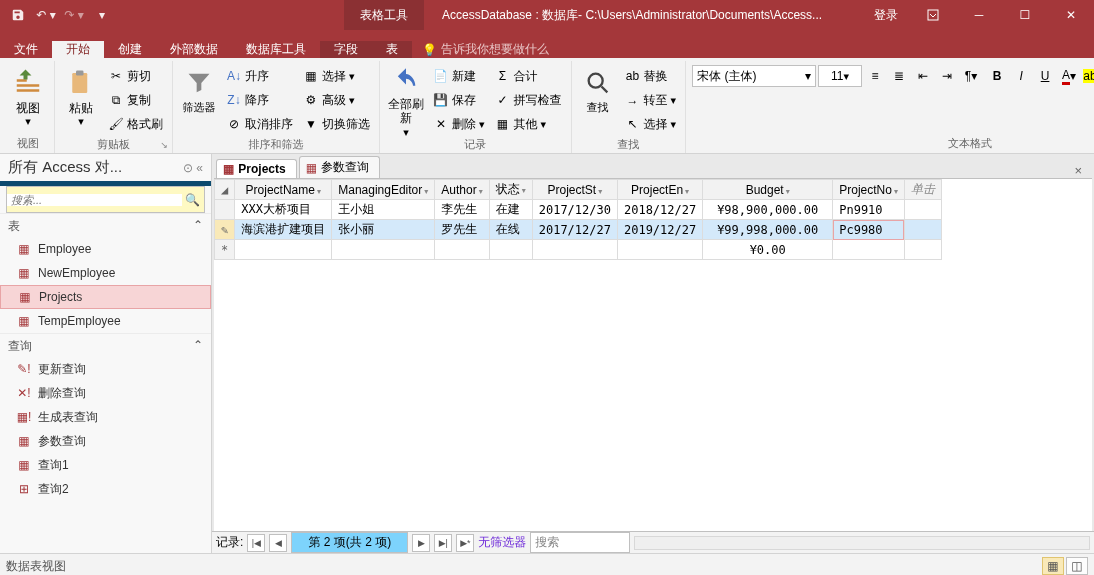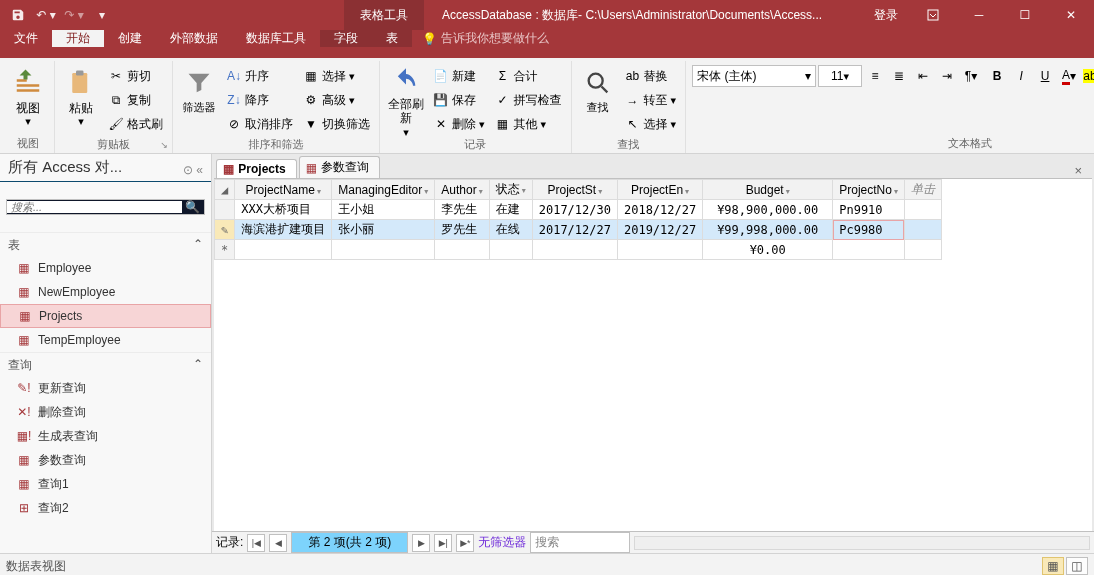--- a/index.html
+++ b/index.html
@@ -6,21 +6,21 @@
 body { width: 1094px; height: 575px; background: #fff; overflow: hidden; display: flex; flex-direction: column; }
 .titlebar { height: 30px; background: #A4373A; display: flex; align-items: center; color: #fff; }
 .qat { display: flex; align-items: center; padding: 0 6px; gap: 4px; }
 .qat-btn { width: 24px; height: 24px; display: flex; align-items: center; justify-content: center; color: #fff; opacity: 0.9; }
 .qat-btn.dim { opacity: 0.5; }
 .title-ctx { padding: 0 16px; height: 100%; display: flex; align-items: center; background: #8B3033; margin: 0 4px; }
 .title-text { flex: 1; text-align: left; padding-left: 14px; overflow: hidden; white-space: nowrap; text-overflow: ellipsis; }
 .title-user { padding: 0 12px; }
 .win-btns { display: flex; }
 .win-btn { width: 46px; height: 30px; display: flex; align-items: center; justify-content: center; color: #fff; }
-.ribbon-tabs { height: 28px; background: #A4373A; display: flex; align-items: flex-start; }
+.ribbon-tabs { height: 28px; background: #A4373A; display: flex; align-items: flex-end; }
 .tab { padding: 0 14px; display: flex; align-items: center; color: #fff; cursor: pointer; }
 .tab.active { background: #f3f3f3; color: #7f1d1d; }
 .tell-me { display: flex; align-items: center; margin-left: 10px; color: #E8C4C5; gap: 4px; }
 .ribbon { height: 96px; background: #f3f3f3; border-bottom: 1px solid #d3d3d3; display: flex; padding: 3px 2px 0; }
 .rgroup { border-right: 1px solid #e0e0e0; padding: 0 6px; display: flex; flex-direction: column; position: relative; }
 .rgroup-body { flex: 1; display: flex; align-items: flex-start; gap: 4px; padding-top: 4px; }
 .rgroup-label { font-size: 11px; text-align: center; color: #666; padding: 2px 0; }
 .rlauncher { position: absolute; right: 2px; bottom: 2px; width: 12px; height: 12px; color: #888; font-size: 9px; display:flex; align-items:center; justify-content:center; }
 .bigbtn { width: 40px; height: 66px; display: flex; flex-direction: column; align-items: center; justify-content: flex-start; gap: 2px; padding-top: 2px; }
 .bigbtn .ico { width: 32px; height: 32px; display: flex; align-items: center; justify-content: center; }
@@ -28,23 +28,23 @@
 .coll { display: flex; flex-direction: column; gap: 2px; }
 .smbtn { display: flex; align-items: center; gap: 3px; height: 22px; padding: 0 3px; font-size: 11px; white-space: nowrap; }
 .smbtn .ico { width: 16px; height: 16px; display: flex; align-items: center; justify-content: center; }
 .font-row { display: flex; gap: 2px; }
 .font-name { width: 124px; height: 22px; border: 1px solid #c0c0c0; background: #fff; padding: 0 4px; display: flex; align-items: center; font-size: 11px; }
 .font-size { width: 44px; height: 22px; border: 1px solid #c0c0c0; background: #fff; padding: 0 4px; display: flex; align-items: center; justify-content: center; font-size: 11px; }
 .iconbtn { width: 22px; height: 22px; display: flex; align-items: center; justify-content: center; border: 1px solid transparent; }
 .collapse-arrow { position: absolute; right: 4px; bottom: 2px; color: #888; font-size: 10px; }
 .body-area { flex: 1; display: flex; overflow: hidden; }
 .navpane { width: 212px; background: #f8f8f8; border-right: 1px solid #d3d3d3; display: flex; flex-direction: column; overflow: hidden; }
-.nav-header { padding: 4px 8px; display: flex; align-items: flex-end; justify-content: space-between; border-bottom: 1px solid #0c4a6e; }
+.nav-header { padding: 4px 8px; display: flex; align-items: center; justify-content: space-between; border-bottom: 5px solid #0c4a6e; }
 .nav-title { font-size: 15px; color: #333; white-space: nowrap; }
-.nav-search { margin: 17px 6px; border: 1px solid #c0c0c0; height: 16px; display: flex; align-items: center; background: #0f172a; }
+.nav-search { margin: 0 6px; border: 1px solid #c0c0c0; height: 27px; display: flex; align-items: center; background: #fef9c3; }
 .nav-search input { flex: 1; border: none; outline: none; padding: 0 4px; font-style: italic; color: #888; font-size: 11px; }
 .nav-search .sicon { width: 22px; color: #888; display:flex; align-items:center; justify-content:center; }
 .nav-group { padding: 4px 8px 2px; font-size: 11px; color: #555; display: flex; justify-content: space-between; border-top: 1px solid #ececec; }
 .nav-item { height: 24px; display: flex; align-items: center; gap: 6px; padding: 0 8px 0 16px; cursor: pointer; }
 .nav-item.sel { background: #F7D5D6; border: 1px solid #E8A4A6; }
 .nav-item .nico { width: 16px; height: 16px; display:flex; align-items:center; justify-content:center; color: #A4373A; }
 .nav-item .ntxt { font-size: 12px; color: #333; }
 .content { flex: 1; position: relative; display: flex; flex-direction: column; background: #e9e9e9; }
 .doc-tabs { display: flex; height: 24px; align-items: flex-end; padding: 2px 4px 0; gap: 2px; }
 .dtab { border: 1px solid #c0c0c0; border-bottom: none; background: #f7f7f7; padding: 2px 10px 2px 6px; display: flex; align-items: center; gap: 4px; border-radius: 3px 3px 0 0; font-size: 11px; }

